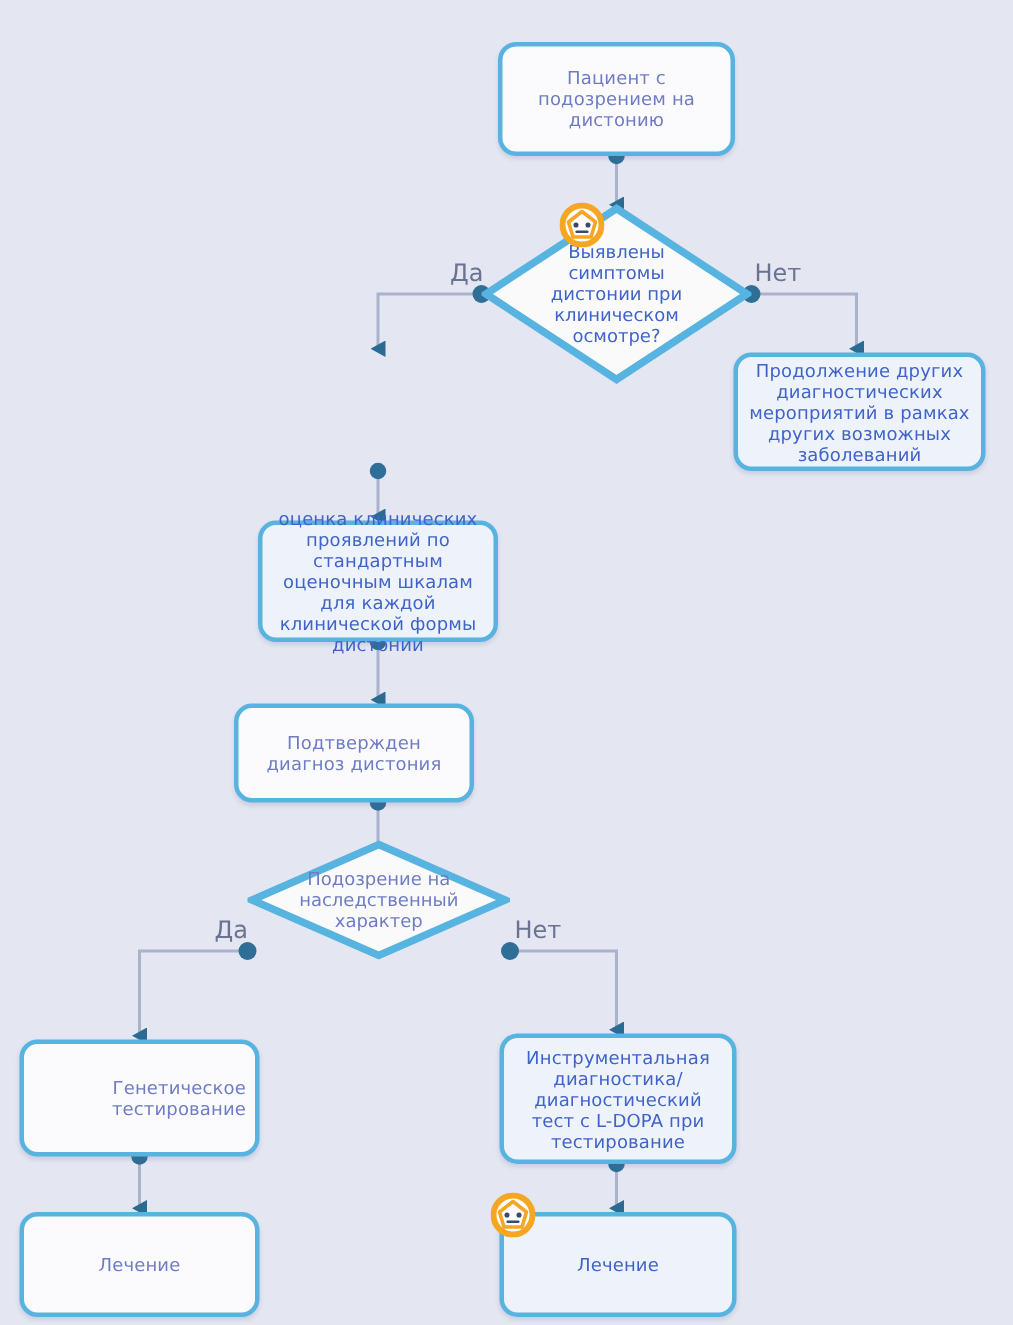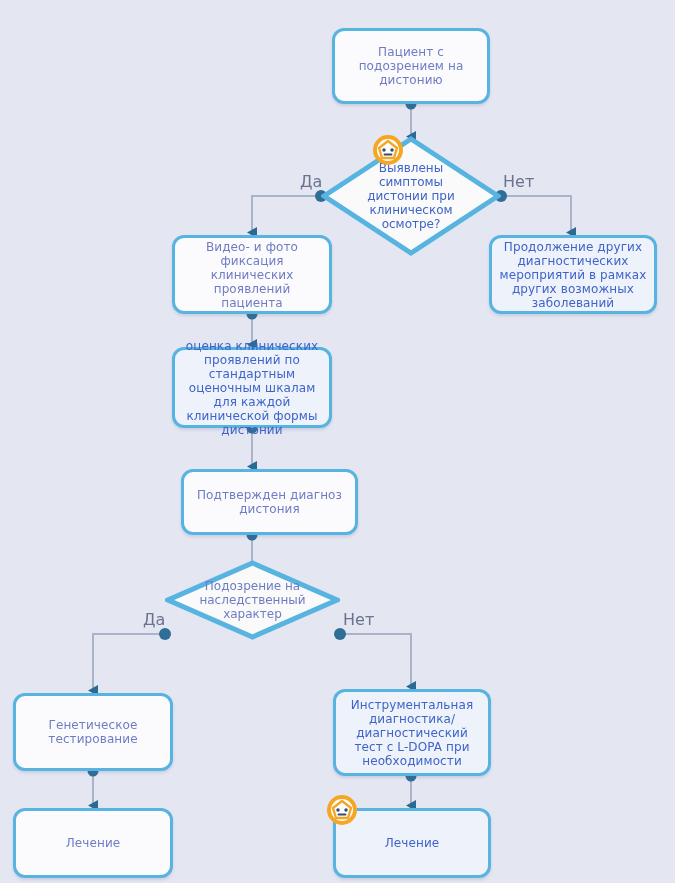--- a/index.html
+++ b/index.html
@@ -158,52 +158,49 @@
       <path d="M15 6 L24 13 L21 23 L9 23 L6 13 Z" fill="#fdfdfd" stroke="#f5a623" stroke-width="2.4" stroke-linejoin="round"></path>
       <circle cx="11" cy="15" r="1.7" fill="#3a4a6b"></circle>
       <circle cx="19" cy="15" r="1.7" fill="#3a4a6b"></circle>
       <path d="M11.5 19.5 L18.5 19.5" stroke="#3a4a6b" stroke-width="1.8" stroke-linecap="round"></path>
     </svg>
   </div>
 
   <div class="branch-label" style="left:300px; top:156px;">Да</div>
   <div class="branch-label" style="left:503px; top:156px;">Нет</div>
 
-  <div class="node proc" style="left:172px; top:219px; width:160px; height:79px;">
-    <div class="label">Видео- и фото фиксация клинических проявлений пациента</div>
-  </div>
 
   <div class="node proc tinted bluetext" style="left:172px; top:331px; width:160px; height:81px;">
     <div class="label">оценка клинических проявлений по стандартным оценочным шкалам для каждой клинической формы дистонии</div>
   </div>
 
   <div class="node proc tinted bluetext" style="left:489px; top:219px; width:168px; height:79px;">
     <div class="label">Продолжение других диагностических мероприятий в рамках других возможных заболеваний</div>
   </div>
 
-  <div class="node proc" style="left:181px; top:453px; width:177px; height:66px;">
+  <div class="node proc" style="left:156px; top:453px; width:160px; height:66px;">
     <div class="label">Подтвержден диагноз дистония</div>
   </div>
 
   <div class="node decision" style="left:165px; top:544px; width:175px; height:80px;">
     <svg class="diamond-shape" viewBox="0 0 175 80" preserveAspectRatio="none">
       <polygon points="87.5,3 172,40 87.5,77 3,40" fill="#fafafa" stroke="#57b4e0" stroke-width="5"></polygon>
     </svg>
     <div class="label" style="width:72%;">Подозрение на наследственный характер</div>
   </div>
 
   <div class="branch-label" style="left:143px; top:594px;">Да</div>
   <div class="branch-label" style="left:343px; top:594px;">Нет</div>
 
-  <div class="node proc" style="left:13px; top:677px; width:160px; height:78px;">
+  <div class="node proc" style="left:13px; top:677px; width:160px; height:78px;text-align:right;">
     <div class="label">Генетическое тестирование</div>
   </div>
 
   <div class="node proc tinted bluetext" style="left:333px; top:673px; width:158px; height:87px;">
-    <div class="label">Инструментальная диагностика/ диагностический тест с L-DOPA при необходимости</div>
+    <div class="label">Инструментальная диагностика/ диагностический тест с L-DOPA при тестирование</div>
   </div>
 
   <div class="node proc" style="left:13px; top:792px; width:160px; height:70px;">
     <div class="label">Лечение</div>
   </div>
 
   <div class="node proc tinted bluetext" style="left:333px; top:792px; width:158px; height:70px;">
     <div class="label">Лечение</div>
   </div>
 

